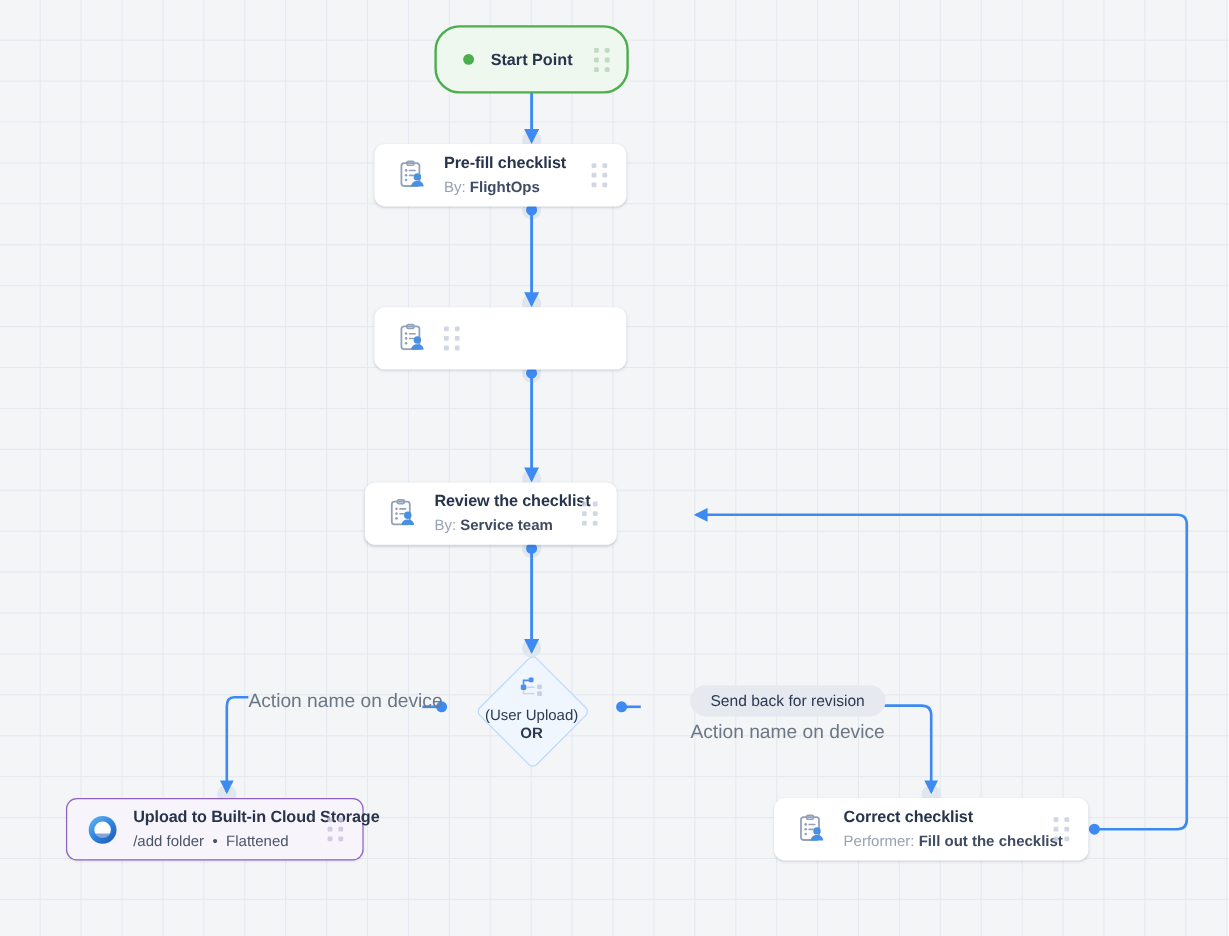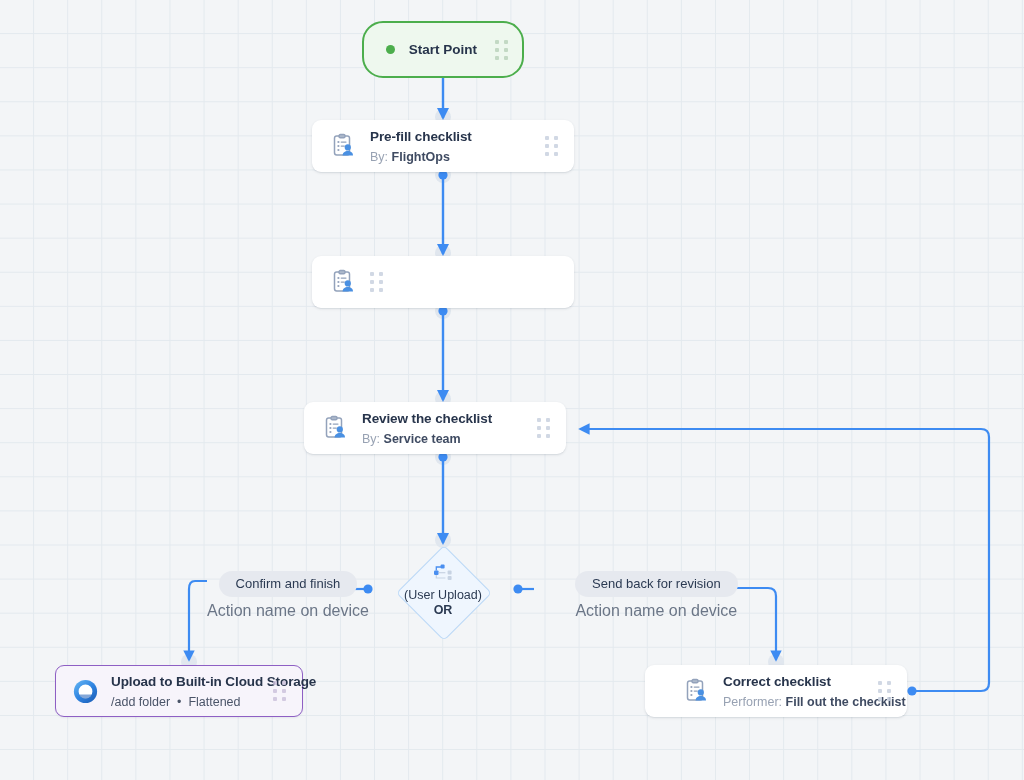--- a/index.html
+++ b/index.html
@@ -115,25 +115,25 @@
     text-align: center;
     font-size: 13.5px;
     font-weight: bold;
     color: #27344b;
     margin-left: -4px;
   }
   #start-node .grip { margin-right: 14px; }
   #start-node .grip i { background: #bcd4bd; }
 
   
-  .task { width: 262px; height: 52px; }
+  .task { width: 210px; height: 52px; }
   #node-prefill { left: 312px; top: 120px; }
   #node-fill    { left: 312px; top: 256px; }
   #node-review  { left: 304px; top: 402px; }
-  #node-correct { left: 645px; top: 665px; width: 262px; padding-left: 20px; }
+  #node-correct { left: 645px; top: 665px; width: 262px; }
 
   
   #node-upload {
     left: 55px;
     top: 665px;
     width: 248px;
     height: 52px;
     background: #f7f4fb;
     border: 1.5px solid #8e5fc4;
     border-radius: 9px;
@@ -386,21 +386,20 @@
           <path d="M5.6 8.7 L12.4 8.7" fill="none" stroke="#c7d3e3" stroke-width="1.2"></path>
           <path d="M3.3 11 L3.3 14 L12.4 14" fill="none" stroke="#c7d3e3" stroke-width="1.2"></path>
         </svg>
       </span>
       <span class="dia-l1">(User Upload)</span>
       <span class="dia-l2">OR</span>
     </div>
   </div>
 
   <div class="branch" id="branch-left">
-    <span class="pill">Confirm and finish</span>
     <span class="cap">Action name on device</span>
   </div>
 
   <div class="branch" id="branch-right">
     <span class="pill">Send back for revision</span>
     <span class="cap">Action name on device</span>
   </div>
 
   <div class="node" id="node-upload">
     <span class="node-ico">

